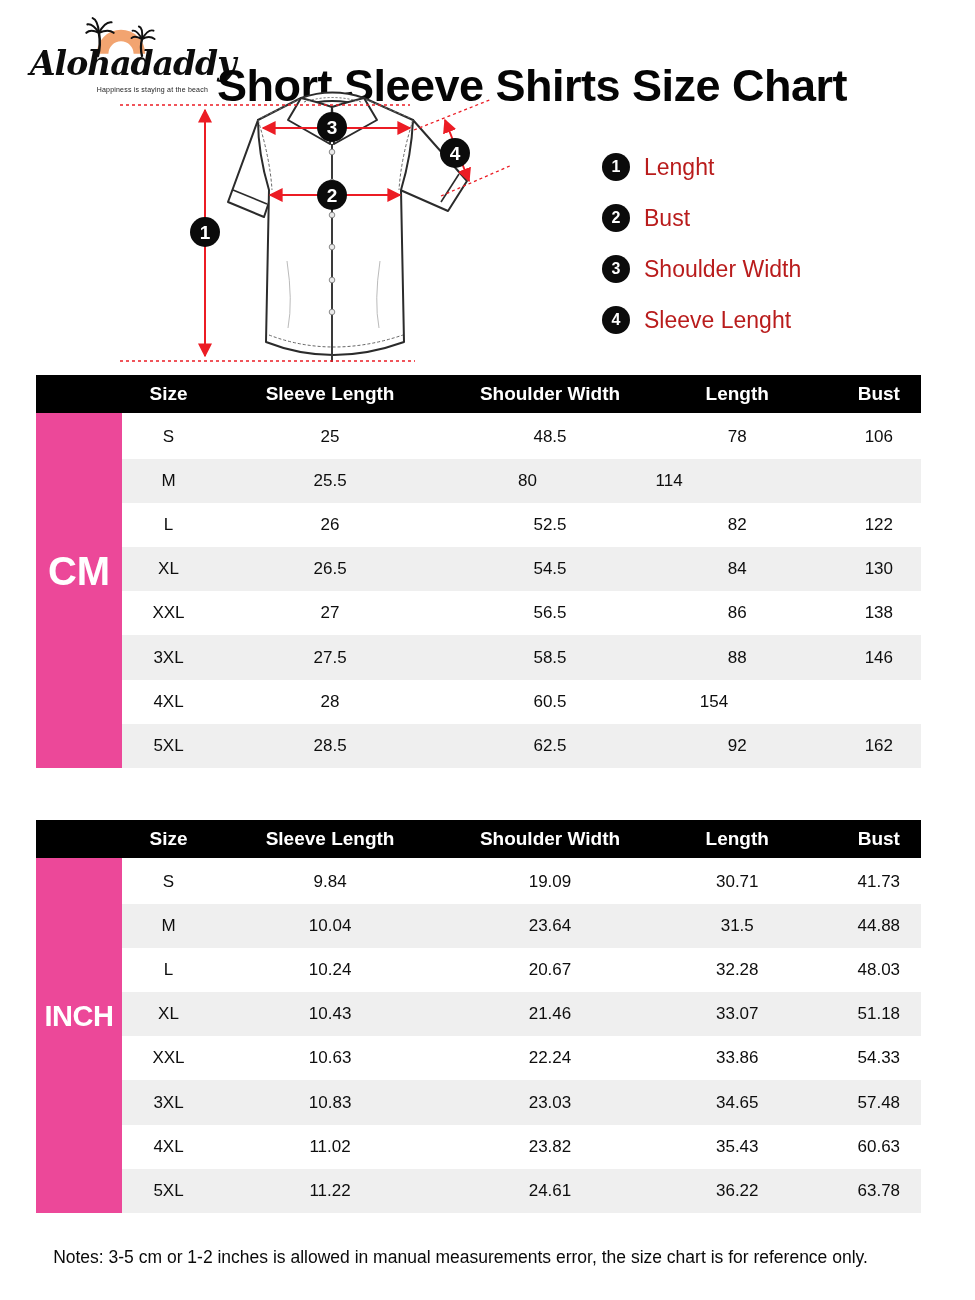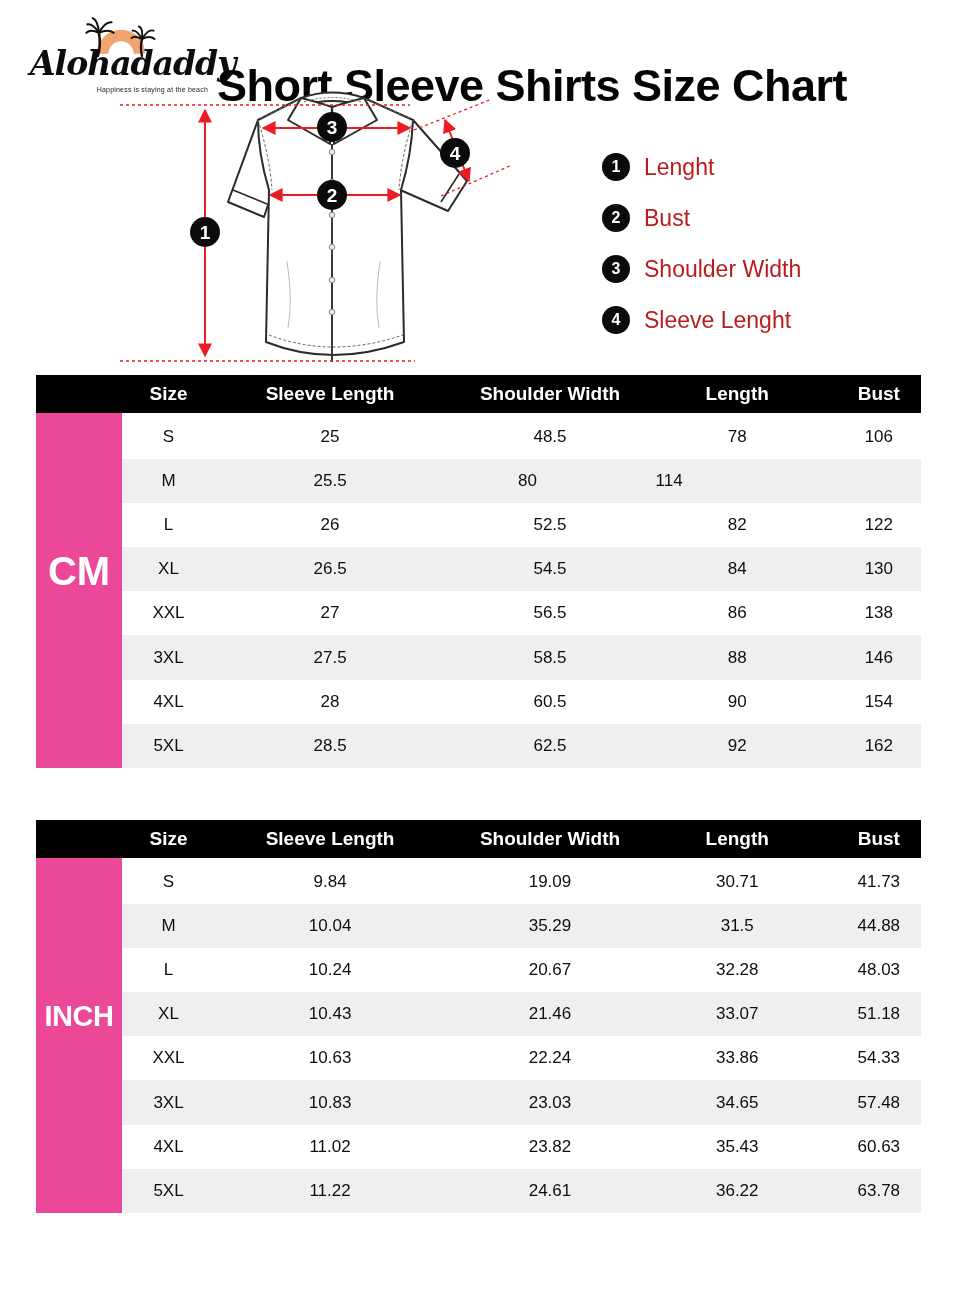--- a/index.html
+++ b/index.html
@@ -211,21 +211,20 @@
           <div class="td c0">3XL</div>
           <div class="td c1">27.5</div>
           <div class="td c2">58.5</div>
           <div class="td c3">88</div>
           <div class="td c4">146</div>
         </div>
         <div class="tr">
           <div class="td c0">4XL</div>
           <div class="td c1">28</div>
           <div class="td c2">60.5</div>
-          <div class="td c3">90</div>
           <div class="td c4">154</div>
         </div>
         <div class="tr alt">
           <div class="td c0">5XL</div>
           <div class="td c1">28.5</div>
           <div class="td c2">62.5</div>
           <div class="td c3">92</div>
           <div class="td c4">162</div>
         </div>
       </div>
@@ -244,21 +243,21 @@
         <div class="tr">
           <div class="td c0">S</div>
           <div class="td c1">9.84</div>
           <div class="td c2">19.09</div>
           <div class="td c3">30.71</div>
           <div class="td c4">41.73</div>
         </div>
         <div class="tr alt">
           <div class="td c0">M</div>
           <div class="td c1">10.04</div>
-          <div class="td c2">35.29</div>
+          <div class="td c2">23.64</div>
           <div class="td c3">31.5</div>
           <div class="td c4">44.88</div>
         </div>
         <div class="tr">
           <div class="td c0">L</div>
           <div class="td c1">10.24</div>
           <div class="td c2">20.67</div>
           <div class="td c3">32.28</div>
           <div class="td c4">48.03</div>
         </div>
@@ -293,14 +292,15 @@
         <div class="tr alt">
           <div class="td c0">5XL</div>
           <div class="td c1">11.22</div>
           <div class="td c2">24.61</div>
           <div class="td c3">36.22</div>
           <div class="td c4">63.78</div>
         </div>
       </div>
   </section>
 
+  <div class="notes">Notes: 3-5 cm or 1-2 inches is allowed in manual measurements error, the size chart is for reference only.</div>
 
 </div>
 
 </body></html>

